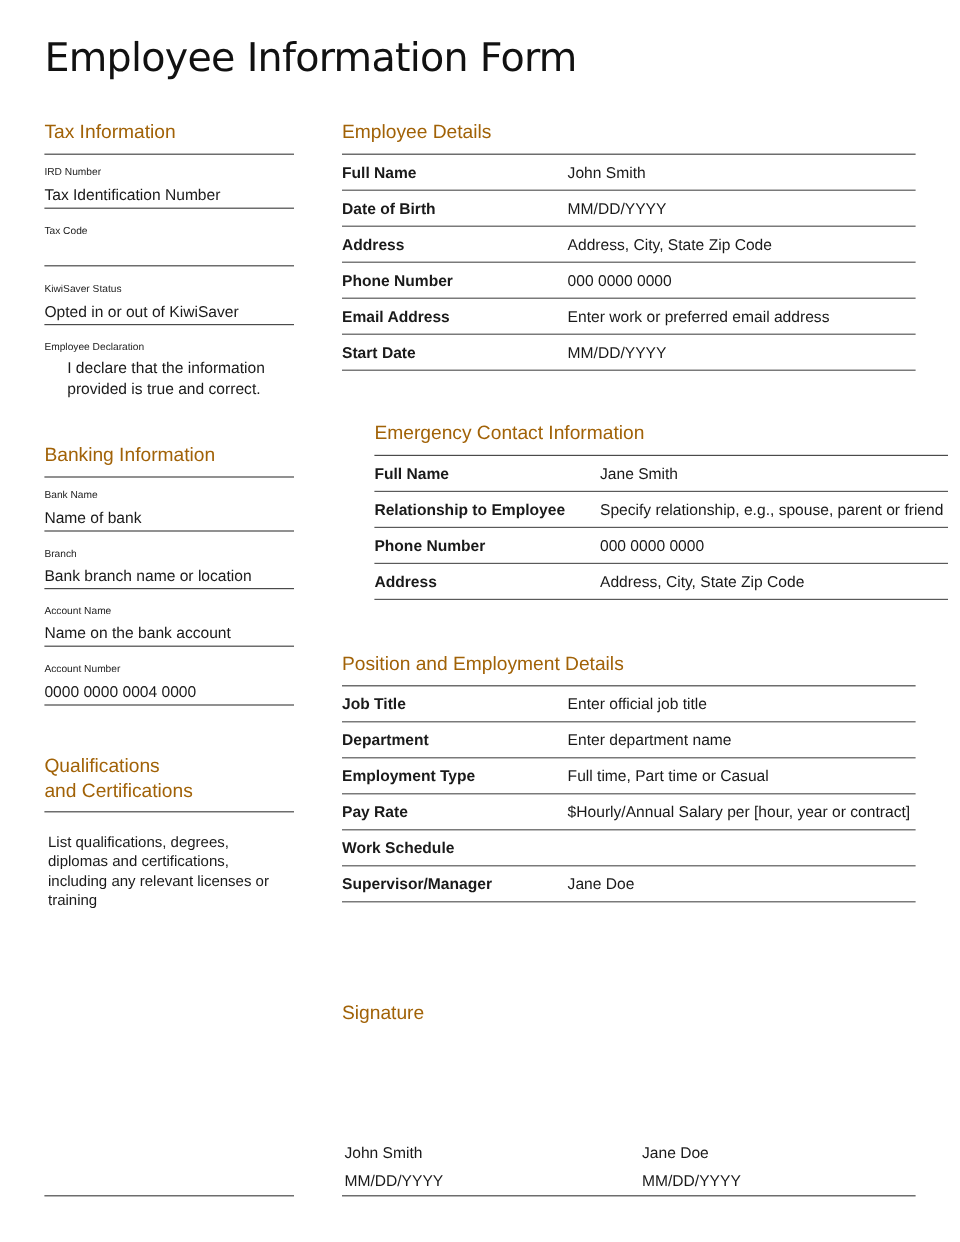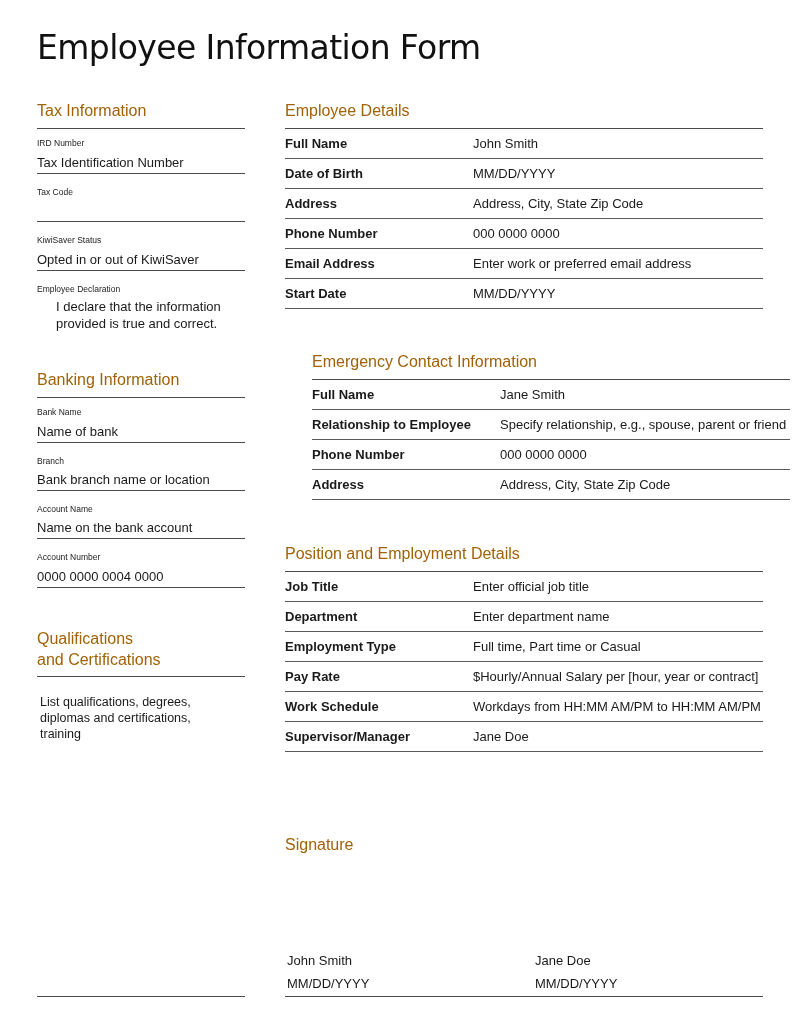--- a/index.html
+++ b/index.html
@@ -59,20 +59,21 @@
 <div class="abs flabel" style="left:37px; top:552px;">Account Number</div>
 <div class="abs fval rule" style="left:37px; top:569px; width:208px; height:19px;">0000 0000 0004 0000</div>
 
 <div class="abs sec-h" style="left:37px; top:628px;">Qualifications</div>
 <div class="abs sec-h" style="left:37px; top:649px;">and Certifications</div>
 <div class="abs rule" style="left:37px; top:676px; width:208px;"></div>
 
 <div class="abs" style="left:40px; top:694px; width:210px; font-size:12.5px; line-height:16px; color:#1a1a1a;">
   <div>List qualifications, degrees,</div>
   <div>diplomas and certifications,</div>
+  <div>including any relevant licenses or</div>
   <div>training</div>
 </div>
 
 <div class="abs rule" style="left:37px; top:996px; width:208px;"></div>
 
 <div class="rcol" style="top:100px;">
   <div class="sec-h">Employee Details</div>
   <div class="hdr-rule" style="top:28px;"></div>
   <div class="row" style="top:29px;">
     <span class="k">Full Name</span>
@@ -135,21 +136,20 @@
   <div class="row" style="top:89px;">
     <span class="k">Employment Type</span>
     <span class="v">Full time, Part time or Casual</span>
   </div>
   <div class="row" style="top:119px;">
     <span class="k">Pay Rate</span>
     <span class="v">$Hourly/Annual Salary per [hour, year or contract]</span>
   </div>
   <div class="row" style="top:149px;">
     <span class="k">Work Schedule</span>
-    <span class="v">Workdays from HH:MM AM/PM to HH:MM AM/PM</span>
   </div>
   <div class="row" style="top:179px;">
     <span class="k">Supervisor/Manager</span>
     <span class="v">Jane Doe</span>
   </div>
 </div>
 
 <div class="abs sec-h" style="left:285px; top:834px;">Signature</div>
 <div class="abs" style="left:285px; top:870px; width:478px; height:80px;"></div>
 <div class="abs sig-name" style="left:287px; top:953px;">John Smith</div>

